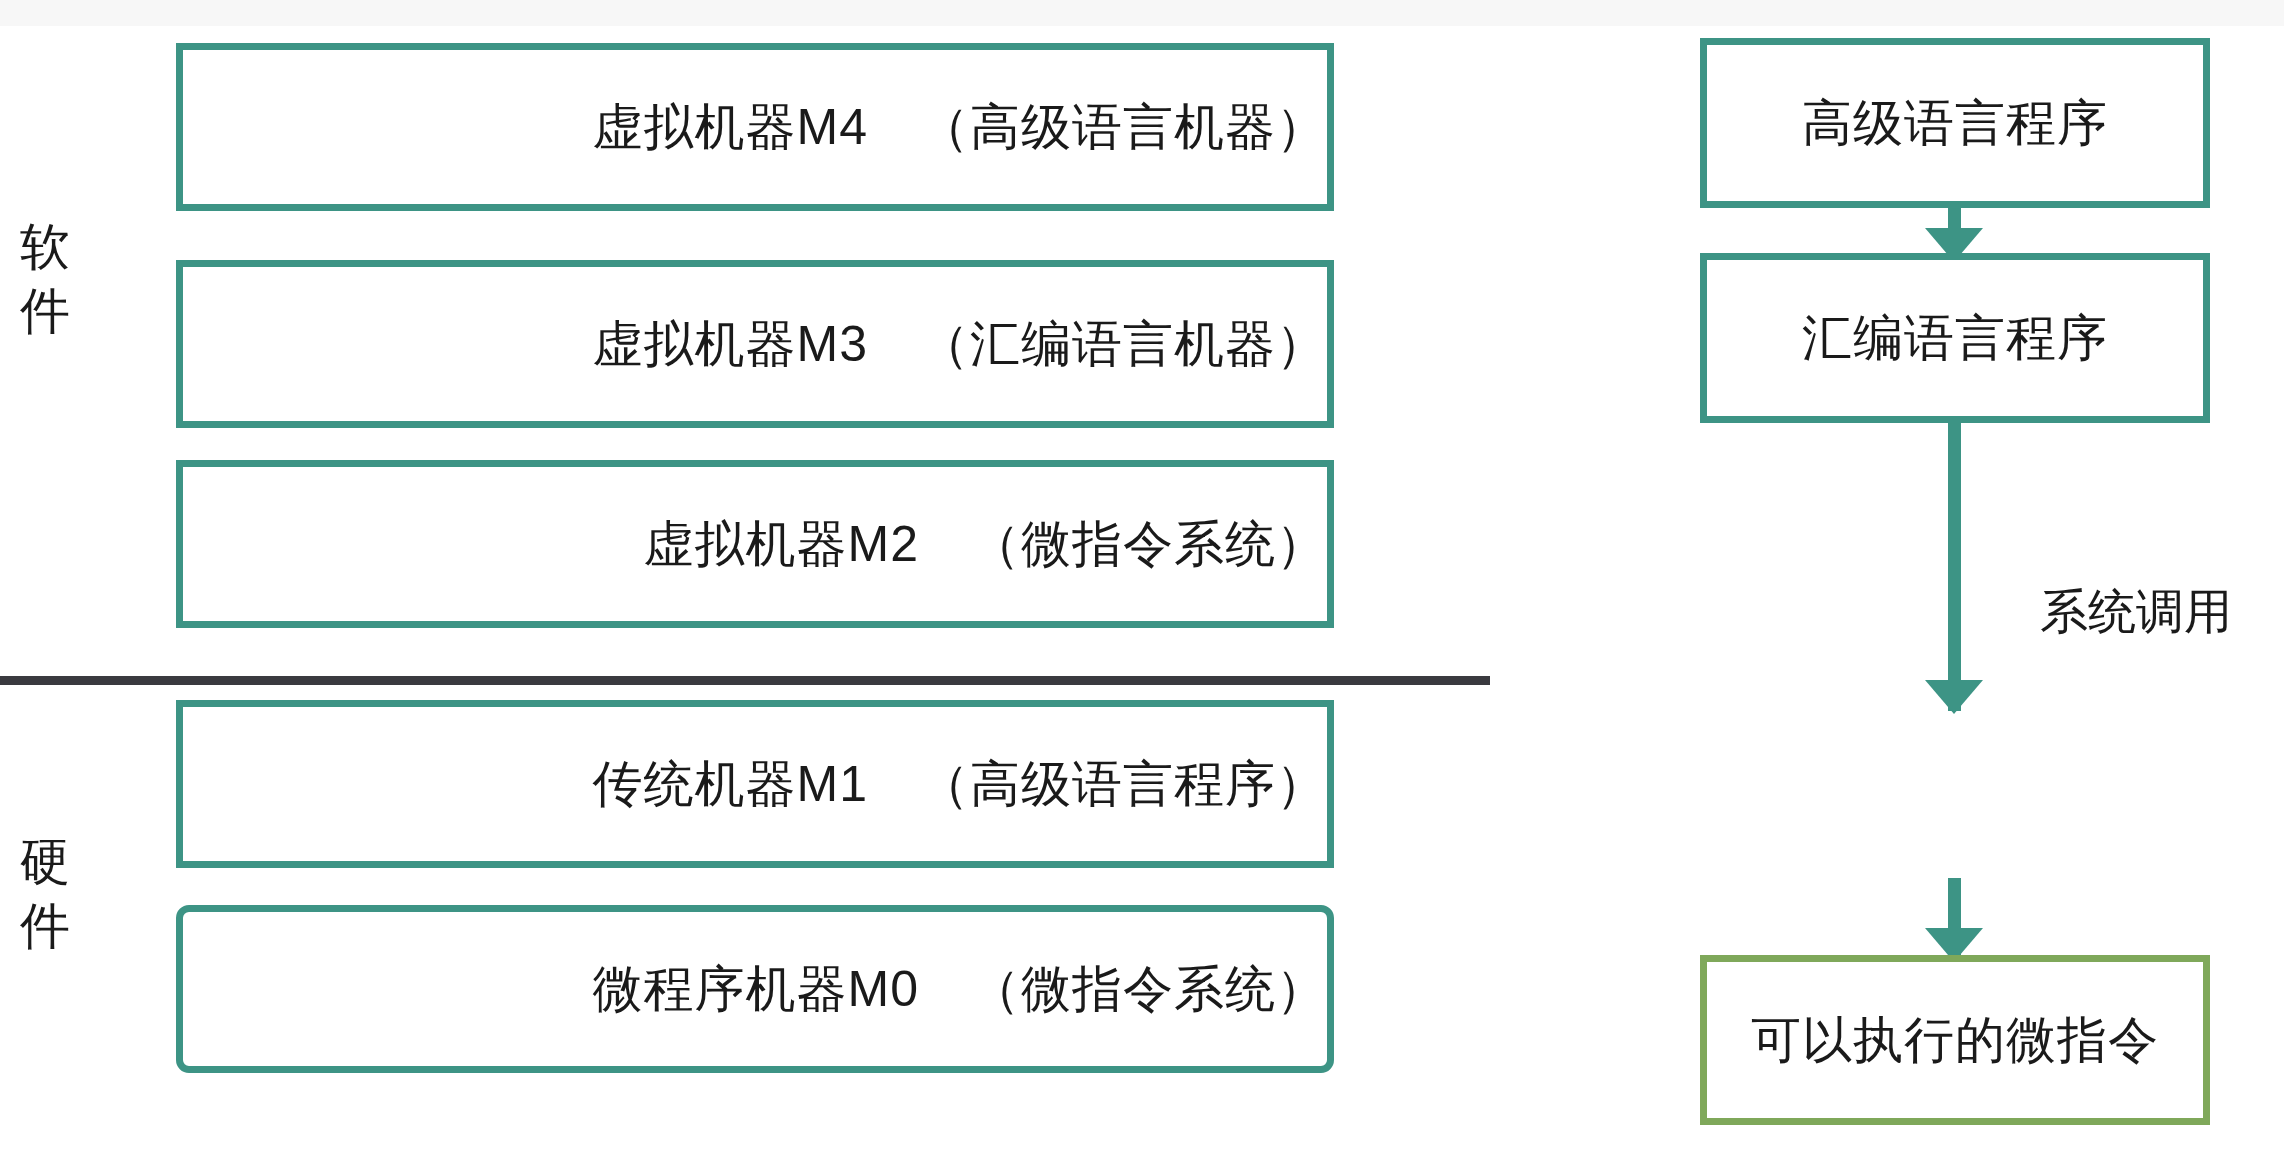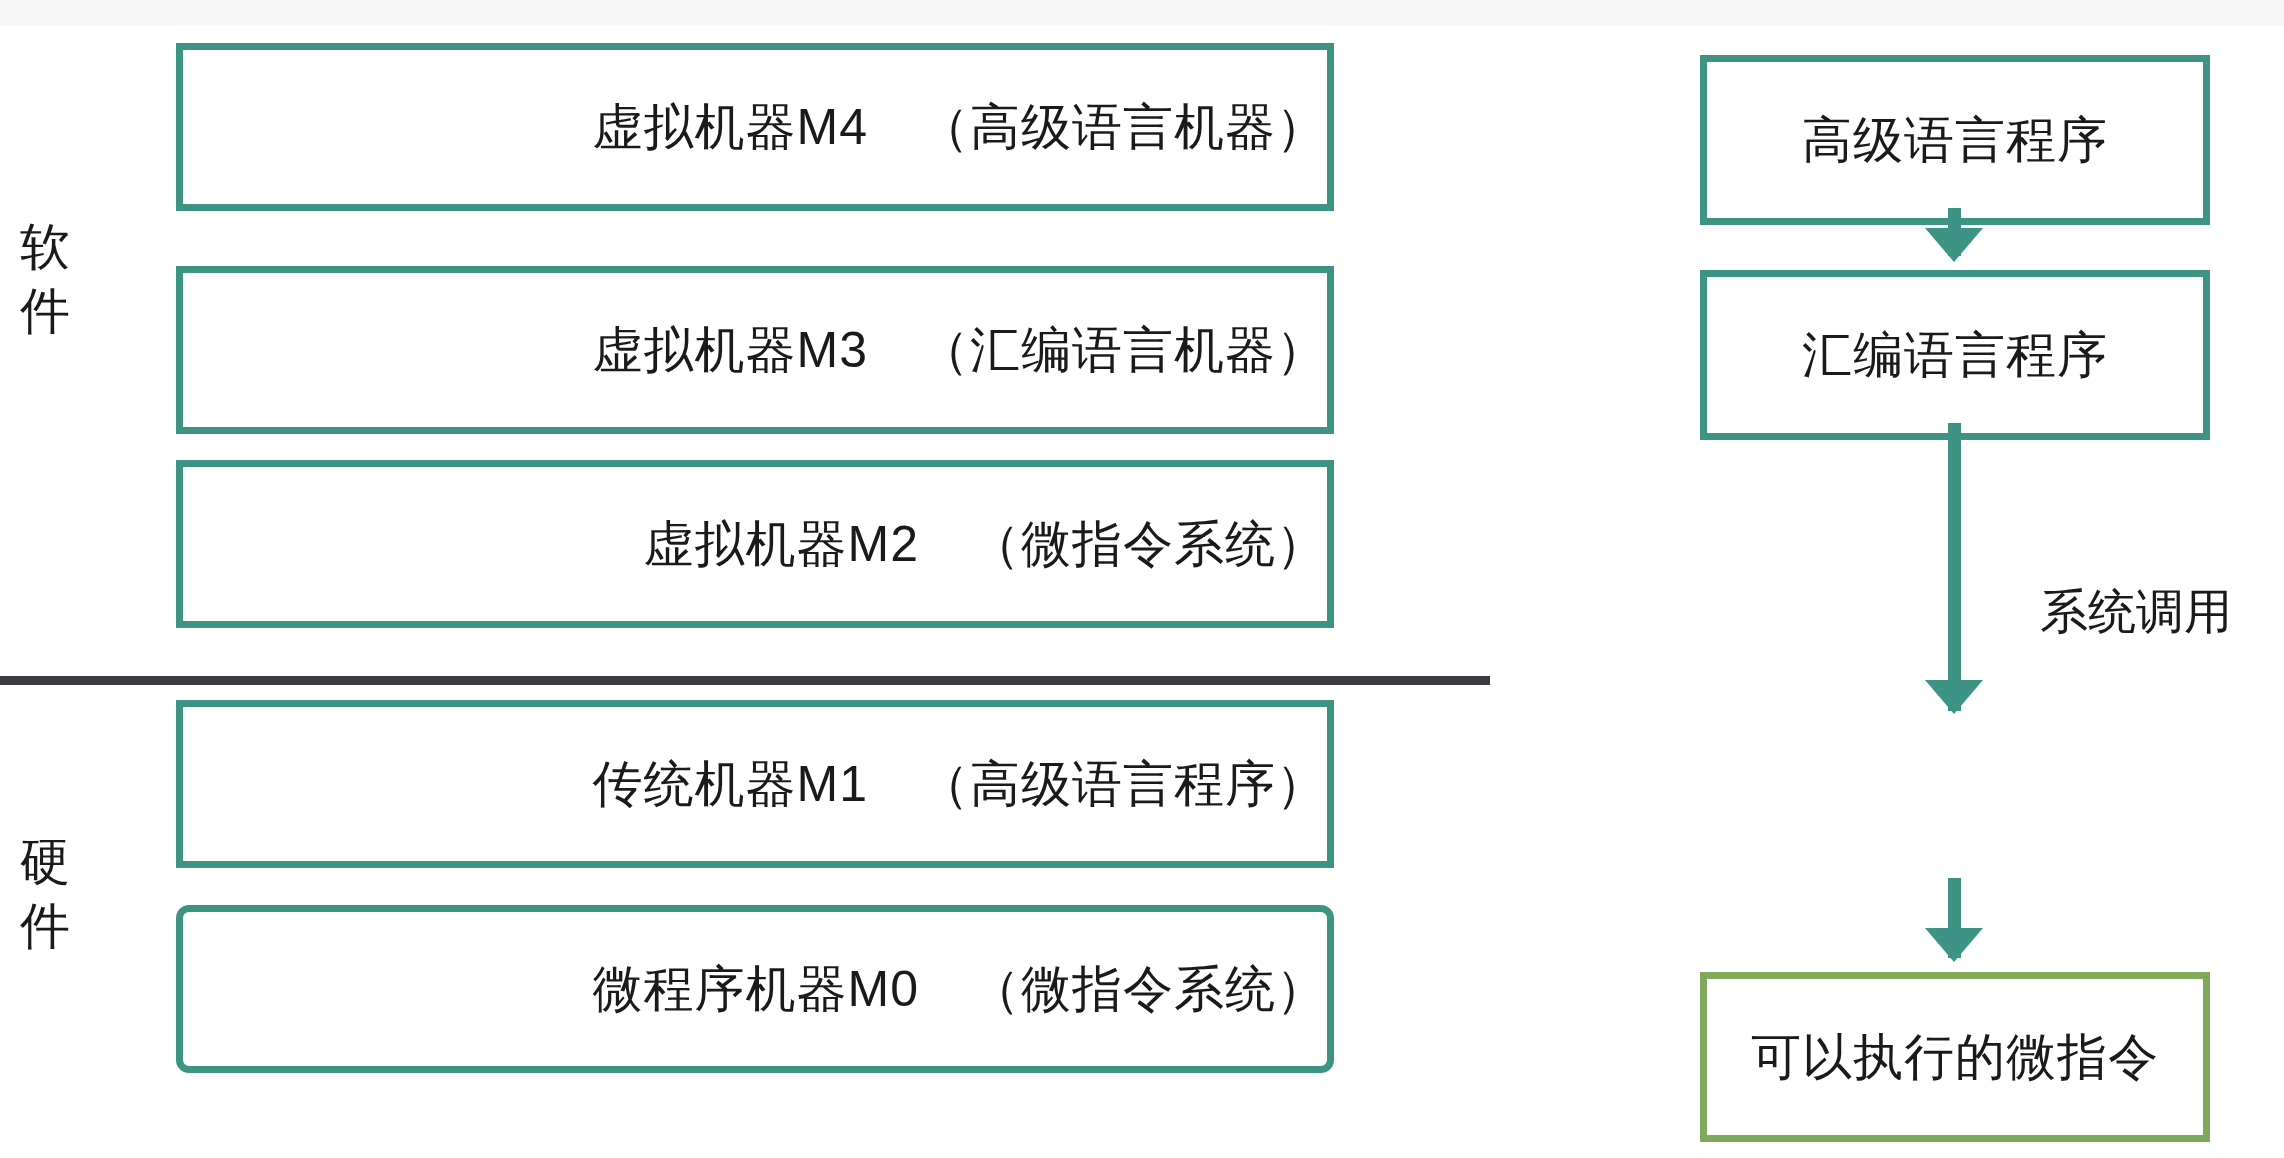--- a/index.html
+++ b/index.html
@@ -40,21 +40,21 @@
     font-size: 50px;
     color: #1a1a1a;
     letter-spacing: 1px;
     white-space: nowrap;
     line-height: 1;
   }
 
   
   .left-box { left: 176px; width: 1158px; height: 168px; justify-content: flex-end; }
   .lb0 { top: 43px; }
-  .lb1 { top: 266px; padding-left: 8px; }
+  .lb1 { top: 260px; padding-left: 8px; }
   .lb2 { top: 460px; }
   .lb3 { top: 700px; }
   .lb4 { top: 905px; border-radius: 13px; }
 
   
   .side-label {
     position: absolute;
     width: 74px;
     font-size: 50px;
     color: #1a1a1a;
@@ -69,21 +69,21 @@
   .divider {
     position: absolute;
     left: 0;
     top: 676px;
     width: 1490px;
     height: 9px;
     background: #3a3a3f;
   }
 
   
-  .right-box { left: 1700px; width: 510px; height: 170px; margin-top: 17px; }
+  .right-box { left: 1700px; width: 510px; height: 170px; }
   .rb0 { top: 38px; }
   .rb1 { top: 253px; }
   .rb2 { top: 708px; }
   .rb3 { top: 955px; }
 
   
   .conn {
     position: absolute;
     left: 1948px;
     width: 13px;

